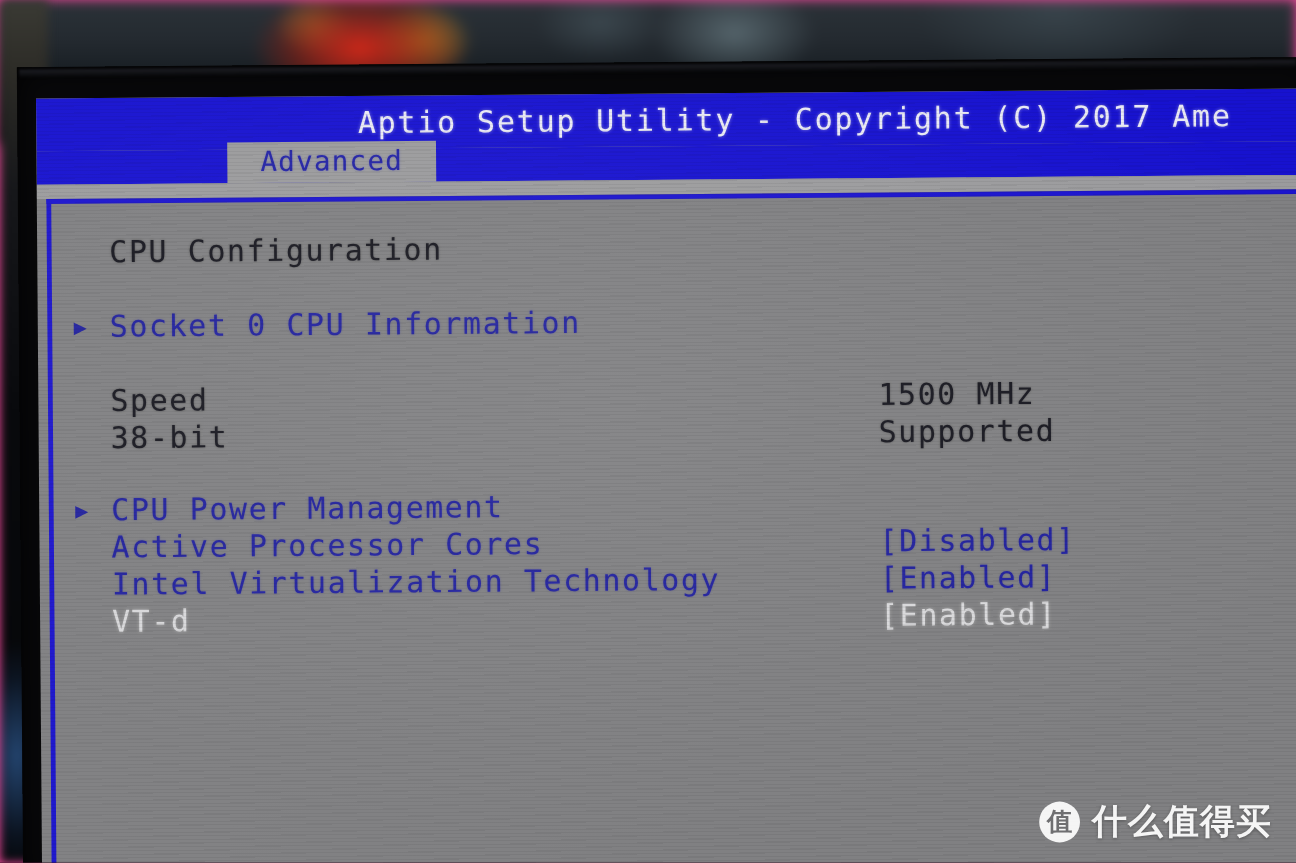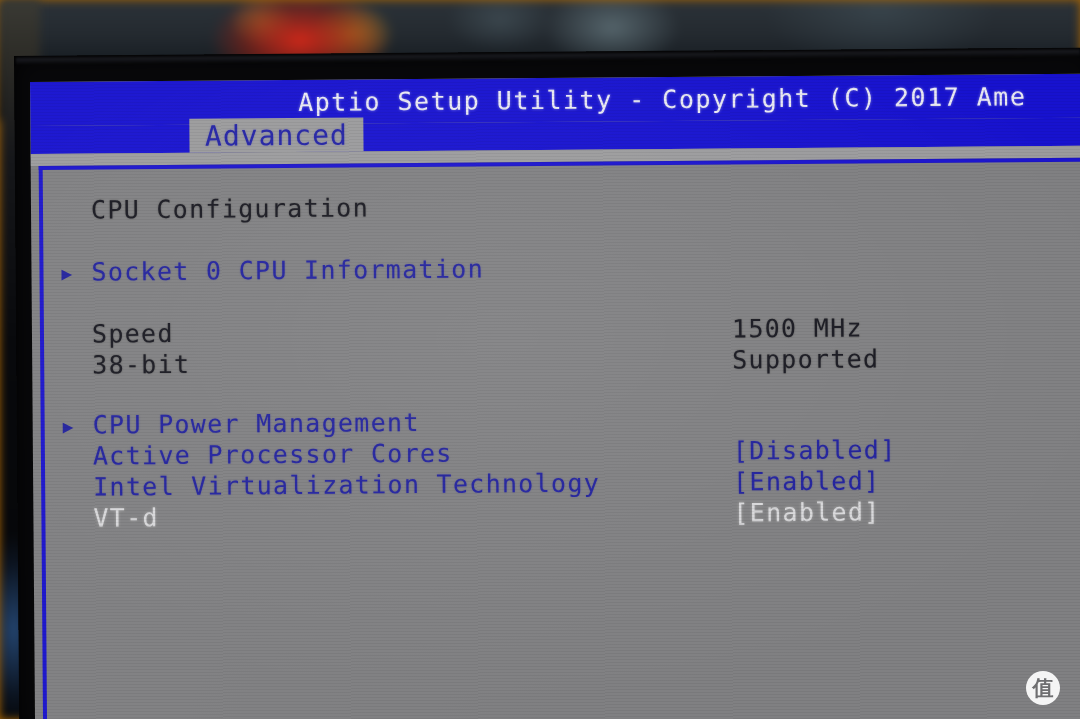--- a/index.html
+++ b/index.html
@@ -1,18 +1,18 @@
 <!DOCTYPE html>
 <html><head>
 <meta charset="utf-8">
 <style>
   html,body{margin:0;padding:0;background:#000;}
   body{width:1080px;height:719px;overflow:hidden;font-family:"DejaVu Sans Mono","Liberation Mono",monospace;}
 
-  #photo{position:relative;width:1080px;height:719px;overflow:hidden;background:#a16207;}
+  #photo{position:relative;width:1080px;height:719px;overflow:hidden;background:#ec4899;}
 
   
   .bg-room{position:absolute;left:0;top:0;width:1080px;height:120px;
     background:
       radial-gradient(ellipse 120px 70px at 300px 40px, rgba(214,40,24,.95) 0%, rgba(150,30,18,.55) 45%, rgba(40,14,10,0) 75%),
       radial-gradient(ellipse 60px 45px at 352px 34px, rgba(224,170,40,.75) 0%, rgba(120,88,20,0) 70%),
       radial-gradient(ellipse 46px 34px at 262px 22px, rgba(230,180,60,.55) 0%, rgba(110,80,22,0) 72%),
       radial-gradient(ellipse 90px 55px at 612px 28px, rgba(150,178,186,.42) 0%, rgba(48,62,68,0) 76%),
       radial-gradient(ellipse 70px 42px at 500px 20px, rgba(110,135,145,.28) 0%, rgba(40,52,58,0) 76%),
       radial-gradient(ellipse 150px 80px at 880px 10px, rgba(90,112,122,.30) 0%, rgba(30,40,46,0) 78%),
@@ -48,21 +48,21 @@
   
   .titlebar{position:absolute;left:0;top:0;width:1062px;height:44px;background:#1712cf;}
   .title-text{position:absolute;left:268px;top:8px;white-space:nowrap;color:#e9e9f4;
      font-size:25px;letter-spacing:1.5px;font-family:"DejaVu Sans Mono","Liberation Mono",monospace;
      text-shadow:0 0 3px rgba(255,255,255,.45);}
 
   
   .tabrow{position:absolute;left:0;top:44px;width:1062px;height:28px;background:#1712cf;}
   .tab{position:absolute;left:159px;top:38px;width:174px;height:34px;background:#9a9a9c;
      display:flex;align-items:center;justify-content:center;}
-  .tab-label{color:#2323a6;font-size:28px;letter-spacing:1px;
+  .tab-label{color:#2323a6;font-size:23px;letter-spacing:1px;
      font-family:"DejaVu Sans Mono","Liberation Mono",monospace;text-shadow:0 0 2px rgba(40,40,190,.35);text-align:right;}
 
   
   .undertab{position:absolute;left:0;top:72px;width:1062px;height:12px;background:#9b9b9d;}
 
   
   .panel{position:absolute;left:8px;top:84px;width:1054px;height:564px;
      border-top:4px solid #1b14cd;border-left:4px solid #1b14cd;background:#808082;}
 
   .row{position:absolute;white-space:nowrap;font-size:25px;letter-spacing:1.3px;
@@ -132,15 +132,16 @@
       <div class="row valcol c-gray" style="top:334px;">[Enabled]</div>
 
     </div>
 
     <div class="scanlines"></div>
     <div class="screen-glow"></div>
   </div>
 
   <div class="watermark">
     <span class="wm-logo">值</span>
+    <span class="wm-text">什么值得买</span>
   </div>
 
 </div>
 
 </body></html>

